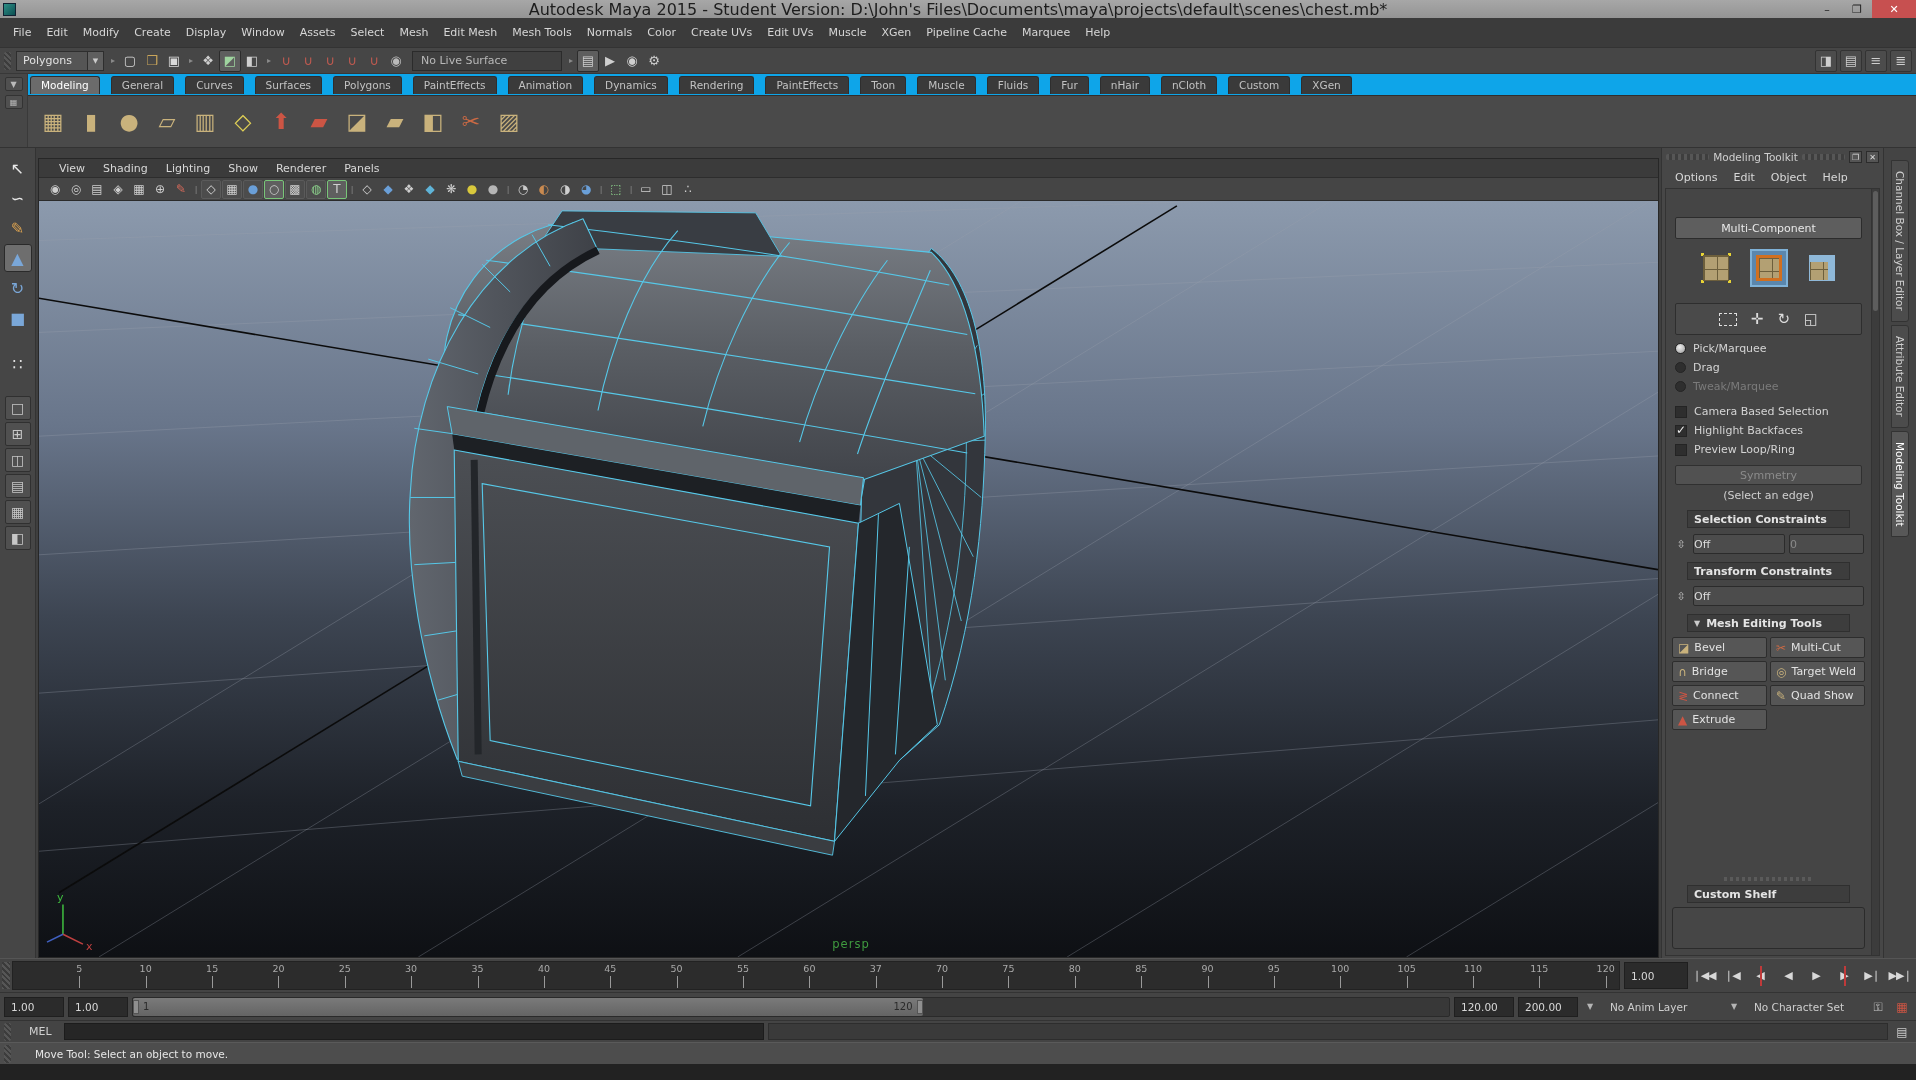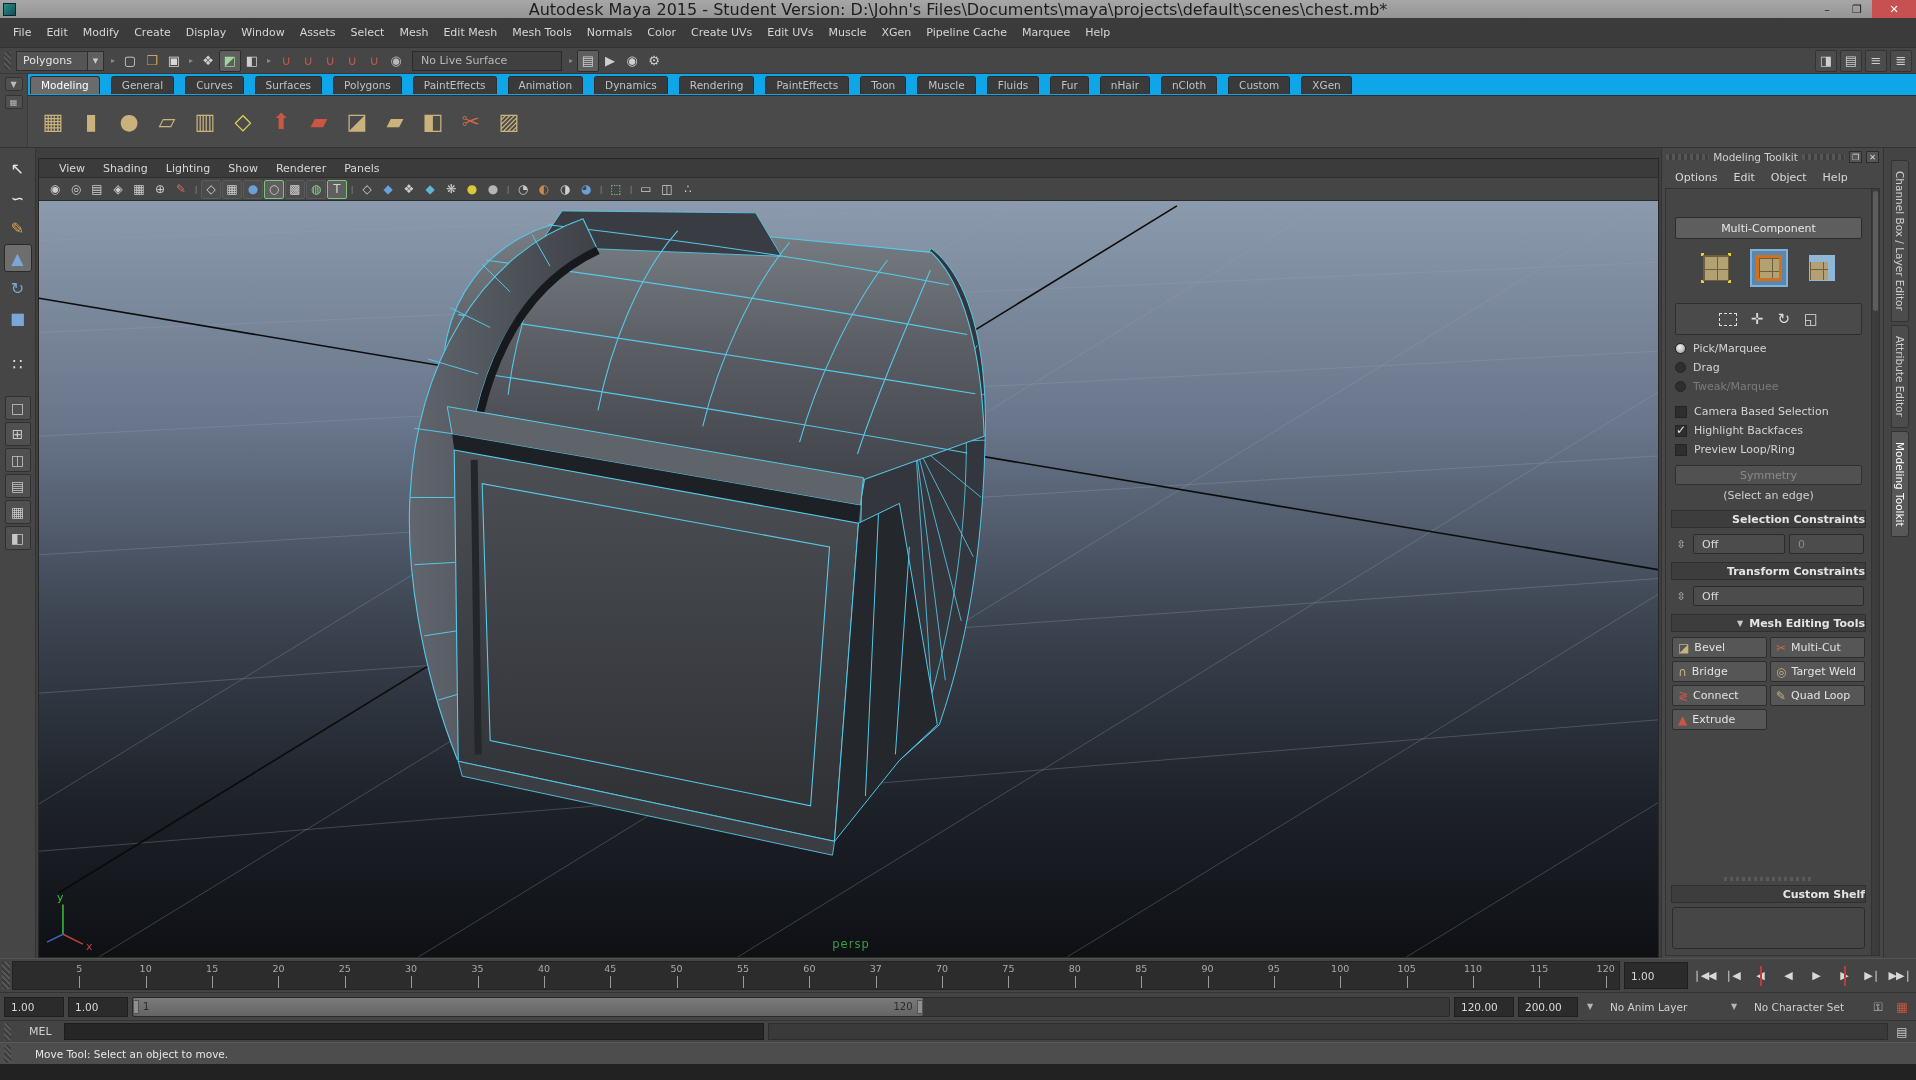--- a/index.html
+++ b/index.html
@@ -93,25 +93,25 @@
   .xf-icon { color:#dcdcdc; font-size:15px; }
   .xf-marquee { width:18px; height:13px; border:1.5px dashed #e0e0e0; }
   .radio-row, .check-row { display:flex; align-items:center; gap:7px; height:19px; padding-left:4px; color:#d4d4d4; }
   .radio-dot { width:11px; height:11px; border-radius:50%; background:#2e2e2e; border:1px solid #242424; }
   .radio-row.selected .radio-dot { background:radial-gradient(circle at 40% 35%,#efefef,#9a9a9a); }
   .radio-row.disabled { color:#7b7b7b; }
   .checkbox { width:12px; height:12px; background:#2e2e2e; border:1px solid #242424; position:relative; }
   .check-row.checked .checkbox::after { content:"✓"; position:absolute; left:0px; top:-3px; color:#eee; font-size:12px; }
   .sym-btn { margin:6px 4px 2px; height:20px; background:#515151; border:1px solid #303030; border-radius:2px; display:flex; align-items:center; justify-content:center; color:#8b8b8b; }
   .sym-hint { text-align:center; color:#cfcfcf; padding:2px 0 6px; }
-  .sec-header { height:18px; background:#3d3d3d; border:1px solid #2f2f2f; display:flex; align-items:center; padding-left:6px; color:#e4e4e4; font-weight:bold; font-size:11px; margin:2px 0;justify-content:flex-end; }
+  .sec-header { height:18px; background:#3d3d3d; border:1px solid #2f2f2f; display:flex; align-items:center; padding-left:6px; color:#e4e4e4; font-weight:bold; font-size:11px; margin:2px 16px; }
   .sec-header .tri { font-size:8px; margin-right:6px; color:#ccc; }
   .con-row { display:flex; align-items:center; gap:4px; padding:4px 2px 6px; }
   .con-ddicon { width:16px; height:16px; color:#bbb; font-size:11px; display:flex; align-items:center; justify-content:center; }
-  .con-field { height:20px; background:#4c4c4c; border:1px solid #2b2b2b; border-radius:2px; display:flex; align-items:center; padding-left:8px; color:#dcdcdc; }
+  .con-field { height:20px; background:#4c4c4c; border:1px solid #2b2b2b; border-radius:2px; display:flex; align-items:center; color:#dcdcdc; }
   .con-field.dim { color:#8a8a8a; }
   .mesh-grid { display:grid; grid-template-columns:1fr 1fr; gap:3px; padding:3px 1px 6px; }
   .mesh-btn { height:21px; background:#565656; border:1px solid #2d2d2d; border-radius:2px; display:flex; align-items:center; gap:5px; padding-left:5px; color:#e2e2e2; }
   .mesh-glyph { font-size:12px; }
   .tk-spacer { flex:1; }
   .tk-split { height:8px; display:flex; align-items:center; justify-content:center; }
   .tk-split div { width:90px; height:4px; background:repeating-linear-gradient(90deg,#5a5a5a 0 3px,transparent 3px 6px); }
   .custom-shelf-box { height:42px; margin:2px 1px 6px; background:#464646; border:1px solid #2b2b2b; border-radius:3px; }
 
   
@@ -578,21 +578,21 @@
                 <span>Target Weld</span>
               </div>
 
               <div class="mesh-btn">
                 <span class="mesh-glyph" style="color: rgb(204, 85, 68);">≷</span>
                 <span>Connect</span>
               </div>
 
               <div class="mesh-btn">
                 <span class="mesh-glyph" style="color: rgb(201, 178, 124);">✎</span>
-                <span>Quad Loop</span>
+                <span>Quad Show</span>
               </div>
 
               <div class="mesh-btn">
                 <span class="mesh-glyph" style="color: rgb(204, 85, 68);">▲</span>
                 <span>Extrude</span>
               </div>
             </div>
 
           <div class="tk-spacer"></div>
           <div class="tk-split">

